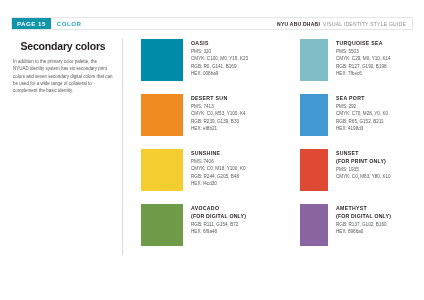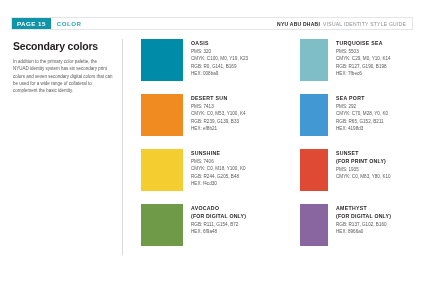--- a/index.html
+++ b/index.html
@@ -75,20 +75,21 @@
     left: 13px;
     top: 40px;
     width: 100px;
   }
   .intro-title {
     font-size: 10.5px;
     font-weight: bold;
     color: #231f20;
     margin: 0 0 6px 0;
     letter-spacing: -0.2px;
+    text-align: center;
   }
   .intro-body {
     font-size: 4.5px;
     line-height: 1.62;
     color: #58595b;
     margin: 0;
   }
 
   
   .divider {

